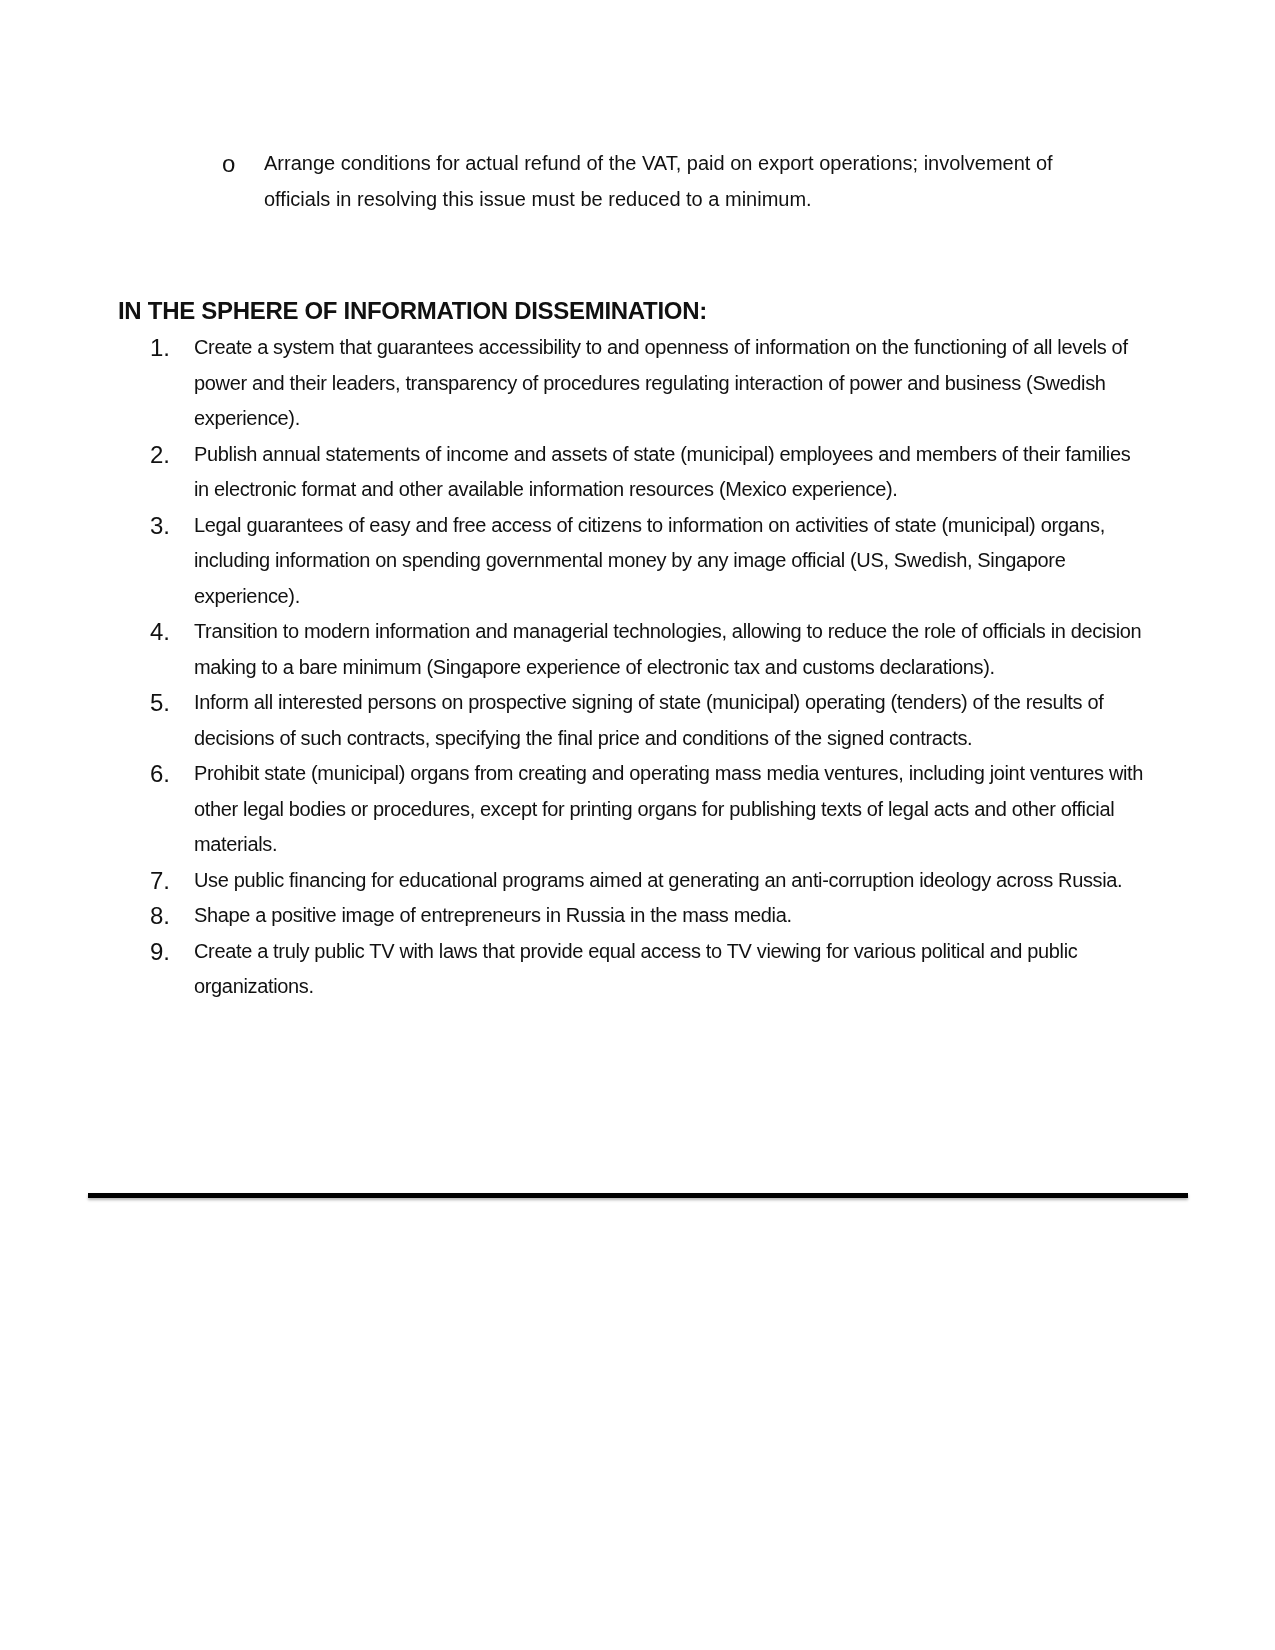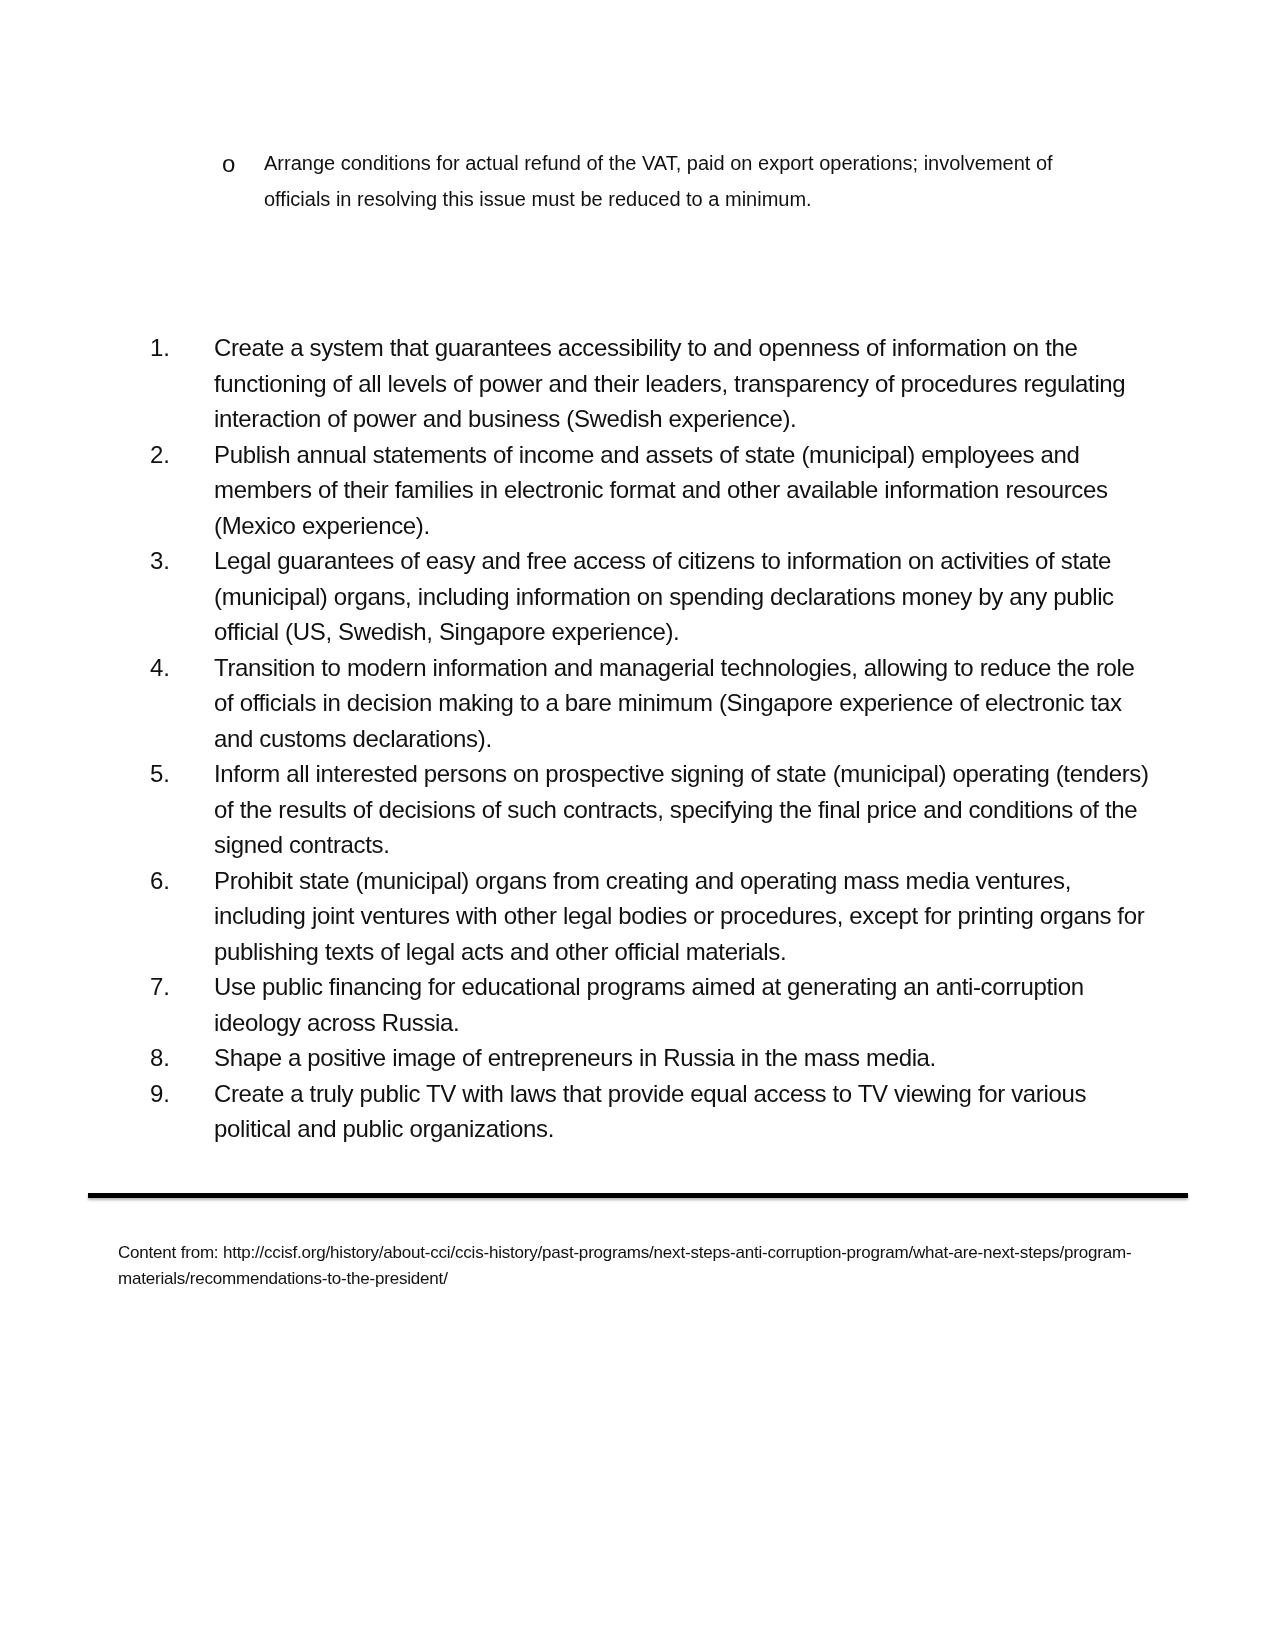--- a/index.html
+++ b/index.html
@@ -8,51 +8,52 @@
     .page { position: absolute; left: 0; top: 0; width: 1275px; height: 1650px; }
     .bullet-block { position: absolute; left: 222px; top: 146px; width: 900px; }
     .bullet-row { display: flex; }
     .bullet-mark { width: 42px; flex: none; font-size: 24px; line-height: 35.5px; }
     .bullet-text { font-size: 20px; line-height: 35.5px; width: 860px; }
     .heading { position: absolute; left: 118px; top: 296px; font-size: 24px; font-weight: bold;
                line-height: 30px; letter-spacing: -0.3px; }
     .list { position: absolute; left: 150px; top: 330px; width: 1000px; margin: 0; padding: 0; list-style: none; }
     .list-item { display: flex; }
     .num { width: 44px; flex: none; font-size: 24px; line-height: 35.5px; }
-    .item-text { font-size: 24px; line-height: 35.5px; width: 950px; letter-spacing: -0.35px; margin-left: 20px; }
+    .item-text { font-size: 20px; line-height: 35.5px; width: 950px; letter-spacing: -0.35px; }
     .rule { position: absolute; left: 88px; top: 1193px; width: 1100px; height: 5px; background: #000000;
             box-shadow: 0 2px 3px rgba(0,0,0,0.3); }
     .source { position: absolute; left: 118px; top: 1240px; width: 1040px; font-size: 17px; line-height: 26px;
               letter-spacing: -0.2px; }
   </style>
 </head>
 <body>
 
 <div class="page">
 
   <div class="bullet-block">
     <div class="bullet-row">
       <span class="bullet-mark">o</span>
       <span class="bullet-text">Arrange conditions for actual refund of the VAT, paid on export operations; involvement of officials in resolving this issue must be reduced to a minimum.</span>
     </div>
   </div>
 
+  <div class="heading">IN THE SPHERE OF INFORMATION DISSEMINATION:</div>
 
   <ol class="list">
     <li class="list-item">
       <span class="num">1.</span>
       <span class="item-text">Create a system that guarantees accessibility to and openness of information on the functioning of all levels of power and their leaders, transparency of procedures regulating interaction of power and business (Swedish experience).</span>
     </li>
     <li class="list-item">
       <span class="num">2.</span>
       <span class="item-text">Publish annual statements of income and assets of state (municipal) employees and members of their families in electronic format and other available information resources (Mexico experience).</span>
     </li>
     <li class="list-item">
       <span class="num">3.</span>
-      <span class="item-text">Legal guarantees of easy and free access of citizens to information on activities of state (municipal) organs, including information on spending declarations money by any public official (US, Swedish, Singapore experience).</span>
+      <span class="item-text">Legal guarantees of easy and free access of citizens to information on activities of state (municipal) organs, including information on spending governmental money by any image official (US, Swedish, Singapore experience).</span>
     </li>
     <li class="list-item">
       <span class="num">4.</span>
       <span class="item-text">Transition to modern information and managerial technologies, allowing to reduce the role of officials in decision making to a bare minimum (Singapore experience of electronic tax and customs declarations).</span>
     </li>
     <li class="list-item">
       <span class="num">5.</span>
       <span class="item-text">Inform all interested persons on prospective signing of state (municipal) operating (tenders) of the results of decisions of such contracts, specifying the final price and conditions of the signed contracts.</span>
     </li>
     <li class="list-item">
@@ -68,15 +69,14 @@
       <span class="item-text">Shape a positive image of entrepreneurs in Russia in the mass media.</span>
     </li>
     <li class="list-item">
       <span class="num">9.</span>
       <span class="item-text">Create a truly public TV with laws that provide equal access to TV viewing for various political and public organizations.</span>
     </li>
   </ol>
 
   <div class="rule"></div>
 
-  <div class="source">Content from: http://ccisf.org/history/about-cci/ccis-history/past-programs/next-steps-anti-corruption-program/what-are-next-steps/program-materials/recommendations-to-the-president/</div>
 
 </div>
 
 </body></html>

